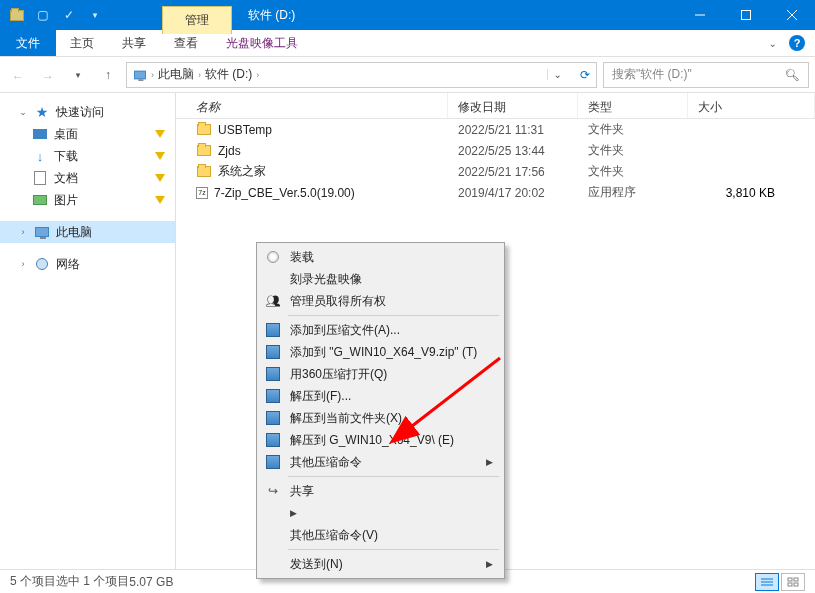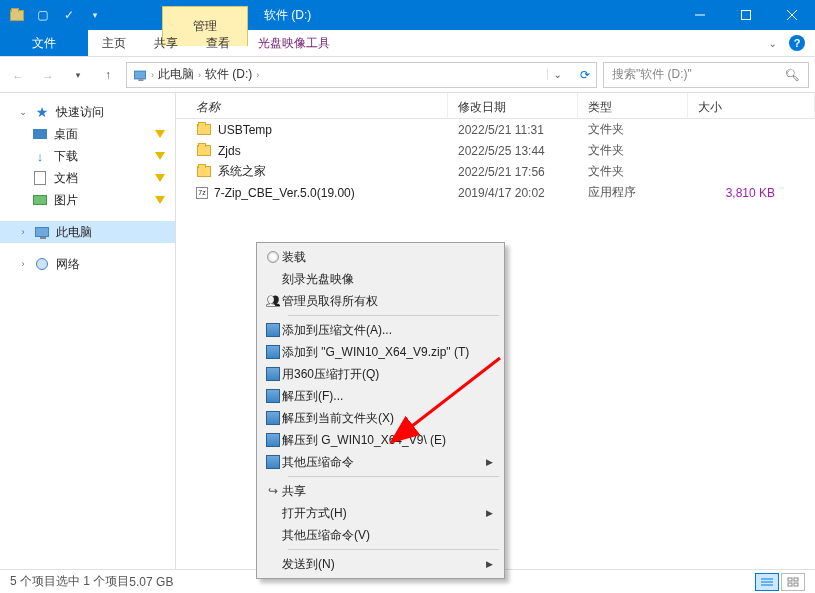--- a/index.html
+++ b/index.html
@@ -3,29 +3,29 @@
 <meta charset="utf-8">
 <style>
 * { margin: 0; padding: 0; box-sizing: border-box; font-family: "Microsoft YaHei", "Segoe UI", sans-serif; }
 body { width: 815px; height: 593px; overflow: hidden; background: #fff; position: relative; font-size: 12px; }
 
 
 .titlebar { height: 30px; background: #0078d7; display: flex; align-items: stretch; color: #fff; }
 .titlebar .qat { display: flex; align-items: center; padding: 0 6px; gap: 4px; }
 .titlebar .qat-icon { width: 22px; height: 20px; display: flex; align-items: center; justify-content: center; opacity: .85; }
 .titlebar .qat-divider { width: 6px; }
-.titlebar .ctx-tab { background: #fff0b3; color: #333; padding: 0 30px; height: 40px; margin-top: 6px; display: flex; align-items: center; border: 1px solid #d6c566; border-bottom: none; }
+.titlebar .ctx-tab { background: #fff0b3; color: #333; padding: 0 22px; height: 28px; margin-top: 6px; display: flex; align-items: center; border: 1px solid #d6c566; border-bottom: none; }
 .titlebar .title-text { padding: 0 16px; display: flex; align-items: center; font-size: 12px; }
 .titlebar .spacer { flex: 1; }
 .titlebar .winbtns { display: flex; }
 .titlebar .winbtn { width: 46px; display: flex; align-items: center; justify-content: center; }
 
 
 .ribbon { height: 27px; background: #fff; border-bottom: 1px solid #e0e0e0; display: flex; align-items: stretch; }
-.ribbon .file-tab { background: #0078d7; color: #fff; padding: 0 32px; display: flex; align-items: center; font-size: 12px; }
+.ribbon .file-tab { background: #0078d7; color: #fff; padding: 0 16px; display: flex; align-items: center; font-size: 12px; }
 .ribbon .rtab { padding: 0 14px; display: flex; align-items: center; color: #333; font-size: 12px; }
 .ribbon .rtab.ctx { color: #701a75; }
 .ribbon .expand { margin-left: auto; display: flex; align-items: center; padding: 0 10px; gap: 12px; color: #666; }
 .ribbon .expand .chev { font-size: 10px; }
 .ribbon .expand .help { color: #0078d7; font-size: 13px; font-weight: bold; background:#0078d7; color:#fff; width:16px; height:16px; border-radius:50%; display:flex;align-items:center;justify-content:center; font-size:11px; }
 
 
 .addr { height: 36px; display: flex; align-items: center; padding: 4px 6px; gap: 6px; border-bottom: 1px solid #e0e0e0; }
 .navbtn { width: 24px; height: 24px; display: flex; align-items: center; justify-content: center; color: #555; }
 .navbtn.disabled { color: #bbb; }
@@ -54,32 +54,32 @@
 .col.type { width: 110px; }
 .col.size { flex:1; text-align: left; }
 
 .rows { flex: 1; position: relative; }
 .row { display: flex; height: 21px; align-items: center; font-size: 12px; color: #222; }
 .row.selected { background: #cce8ff; }
 .row .c { padding: 0 10px; overflow: hidden; white-space: nowrap; text-overflow: ellipsis; }
 .row .c.name { width: 272px; padding-left: 20px; display: flex; align-items: center; gap: 6px; }
 .row .c.date { width: 130px; color: #555; }
 .row .c.type { width: 110px; color: #555; }
-.row .c.size { flex:1; text-align: right; padding-right: 40px; color: #a21caf; }
+.row .c.size { flex:1; text-align: right; padding-right: 40px; color: #000000; }
 .fico { width: 16px; height: 16px; display: flex; align-items: center; justify-content: center; }
 
 
 .status { height: 24px; border-top: 1px solid #e0e0e0; display: flex; align-items: center; font-size: 12px; color: #555; padding: 0 10px; }
 .status .viewbtns { margin-left: auto; display: flex; gap: 2px; }
 .status .vbtn { width: 24px; height: 18px; border: 1px solid #bbb; display:flex; align-items:center; justify-content:center; }
 .status .vbtn.active { background: #cce8ff; border-color: #0078d7; }
 
 
 .ctxmenu { position: absolute; left: 256px; top: 242px; width: 249px; background: #f0f0f0; border: 1px solid #a0a0a0; box-shadow: 4px 4px 4px rgba(0,0,0,.25); padding: 3px; font-size: 12px; color: #222; }
-.ctxmenu .mi { display: flex; align-items: center; height: 22px; padding: 0 8px 0 4px; }
+.ctxmenu .mi { display: flex; align-items: center; height: 22px; padding: 0 8px 0 4px; gap: 8px; }
 .ctxmenu .mi .mico { width: 18px; height: 18px; display: flex; align-items: center; justify-content: center; }
 .ctxmenu .mi .mlabel { flex: 1; white-space: nowrap; }
 .ctxmenu .mi .arrow { font-size: 9px; color: #444; }
 .ctxmenu .sep { height: 1px; background: #d0d0d0; margin: 3px 2px 3px 28px; }
 
 
 .arrow-ann { position: absolute; left: 370px; top: 350px; pointer-events: none; }
 
 
 .i-folder { width:14px; height:11px; background:#ffd76a; border:1px solid #d6a931; position:relative; }
@@ -355,21 +355,20 @@
       <span class="mlabel">其他压缩命令</span>
       <span class="arrow">▶</span>
     </div>
   <div class="sep"></div>
   <div class="mi">
       <span class="mico i-share">↪</span>
       <span class="mlabel">共享</span>
     </div>
   <div class="mi">
       <span class="mico"></span>
-      <span class="mlabel">打开方式(H)</span>
       <span class="arrow">▶</span>
     </div>
   <div class="mi">
       <span class="mico"></span>
       <span class="mlabel">其他压缩命令(V)</span>
     </div>
   <div class="sep"></div>
   <div class="mi">
       <span class="mico"></span>
       <span class="mlabel">发送到(N)</span>

